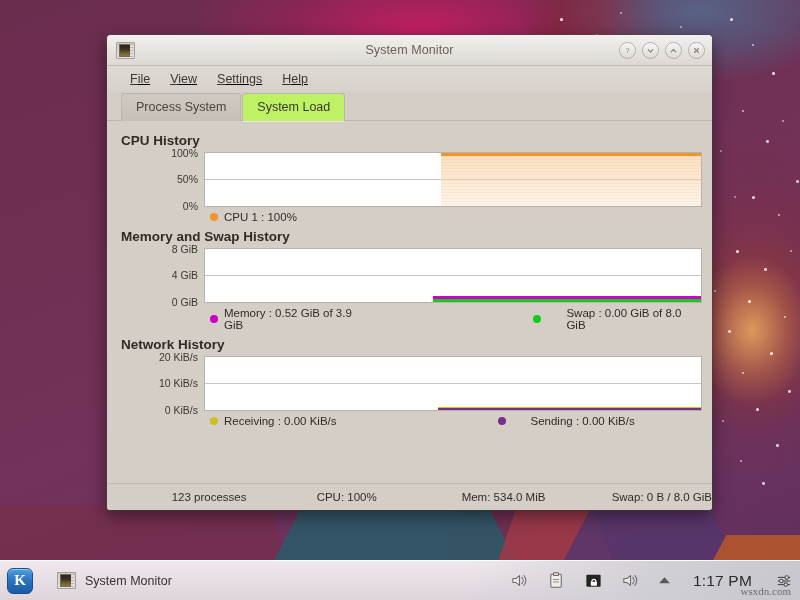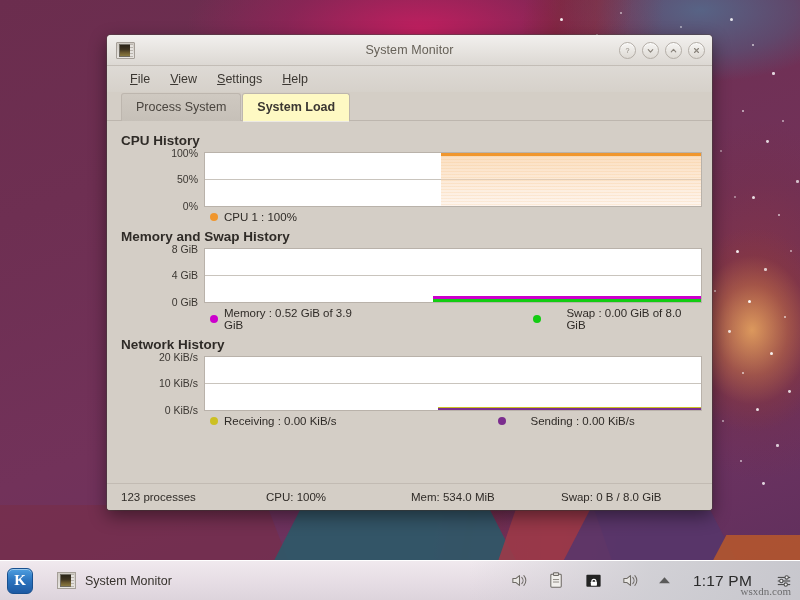--- a/index.html
+++ b/index.html
@@ -150,20 +150,21 @@
   .tbtn svg { display: block; }
 
   
   .menubar {
     height: 26px;
     background: linear-gradient(to bottom, #dedad5, #d6d1ca);
     display: flex; align-items: center;
     padding-left: 14px;
     gap: 2px;
     flex: 0 0 auto;
+    text-decoration: underline;
   }
   .menu-item {
     font-size: 12.5px;
     color: #3b3732;
     padding: 3px 9px;
     cursor: pointer;
     border-radius: 2px;
   }
   .menu-item .acc { text-decoration: underline; }
 
@@ -190,25 +191,25 @@
     z-index: 2;
   }
   .tab.inactive {
     background: linear-gradient(to bottom, #cfc9c1, #c6c0b8);
     border: 1px solid #bdb6ae;
     border-bottom: none;
     margin-right: 1px;
     color: #4a453f;
   }
   .tab.active {
-    background: #fef9c3;
+    background: #bef264;
     border: 1px solid #bdb6ae;
     border-bottom: 1px solid #ece9e4;
     margin-bottom: -1px;
-    font-weight: 700;
+    font-weight: 400;
   }
 
   
   .content {
     flex: 1 1 auto;
     background: #d4cec6;
     padding: 12px 10px 0 14px;
     overflow: hidden;
   }
   .section { margin-bottom: 6px; }
@@ -281,20 +282,21 @@
   
   .statusbar {
     height: 27px;
     background: #d4cec6;
     border-top: 1px solid #c2bbb3;
     display: flex; align-items: center;
     font-size: 11.5px;
     color: #2f2b27;
     flex: 0 0 auto;
     padding-left: 14px;
+    justify-content: flex-end;
   }
   .status-cell { white-space: nowrap; }
   .sc-1 { width: 145px; }
   .sc-2 { width: 145px; }
   .sc-3 { width: 150px; }
 
   
   #taskbar {
     position: absolute;
     left: 0; bottom: 0;

